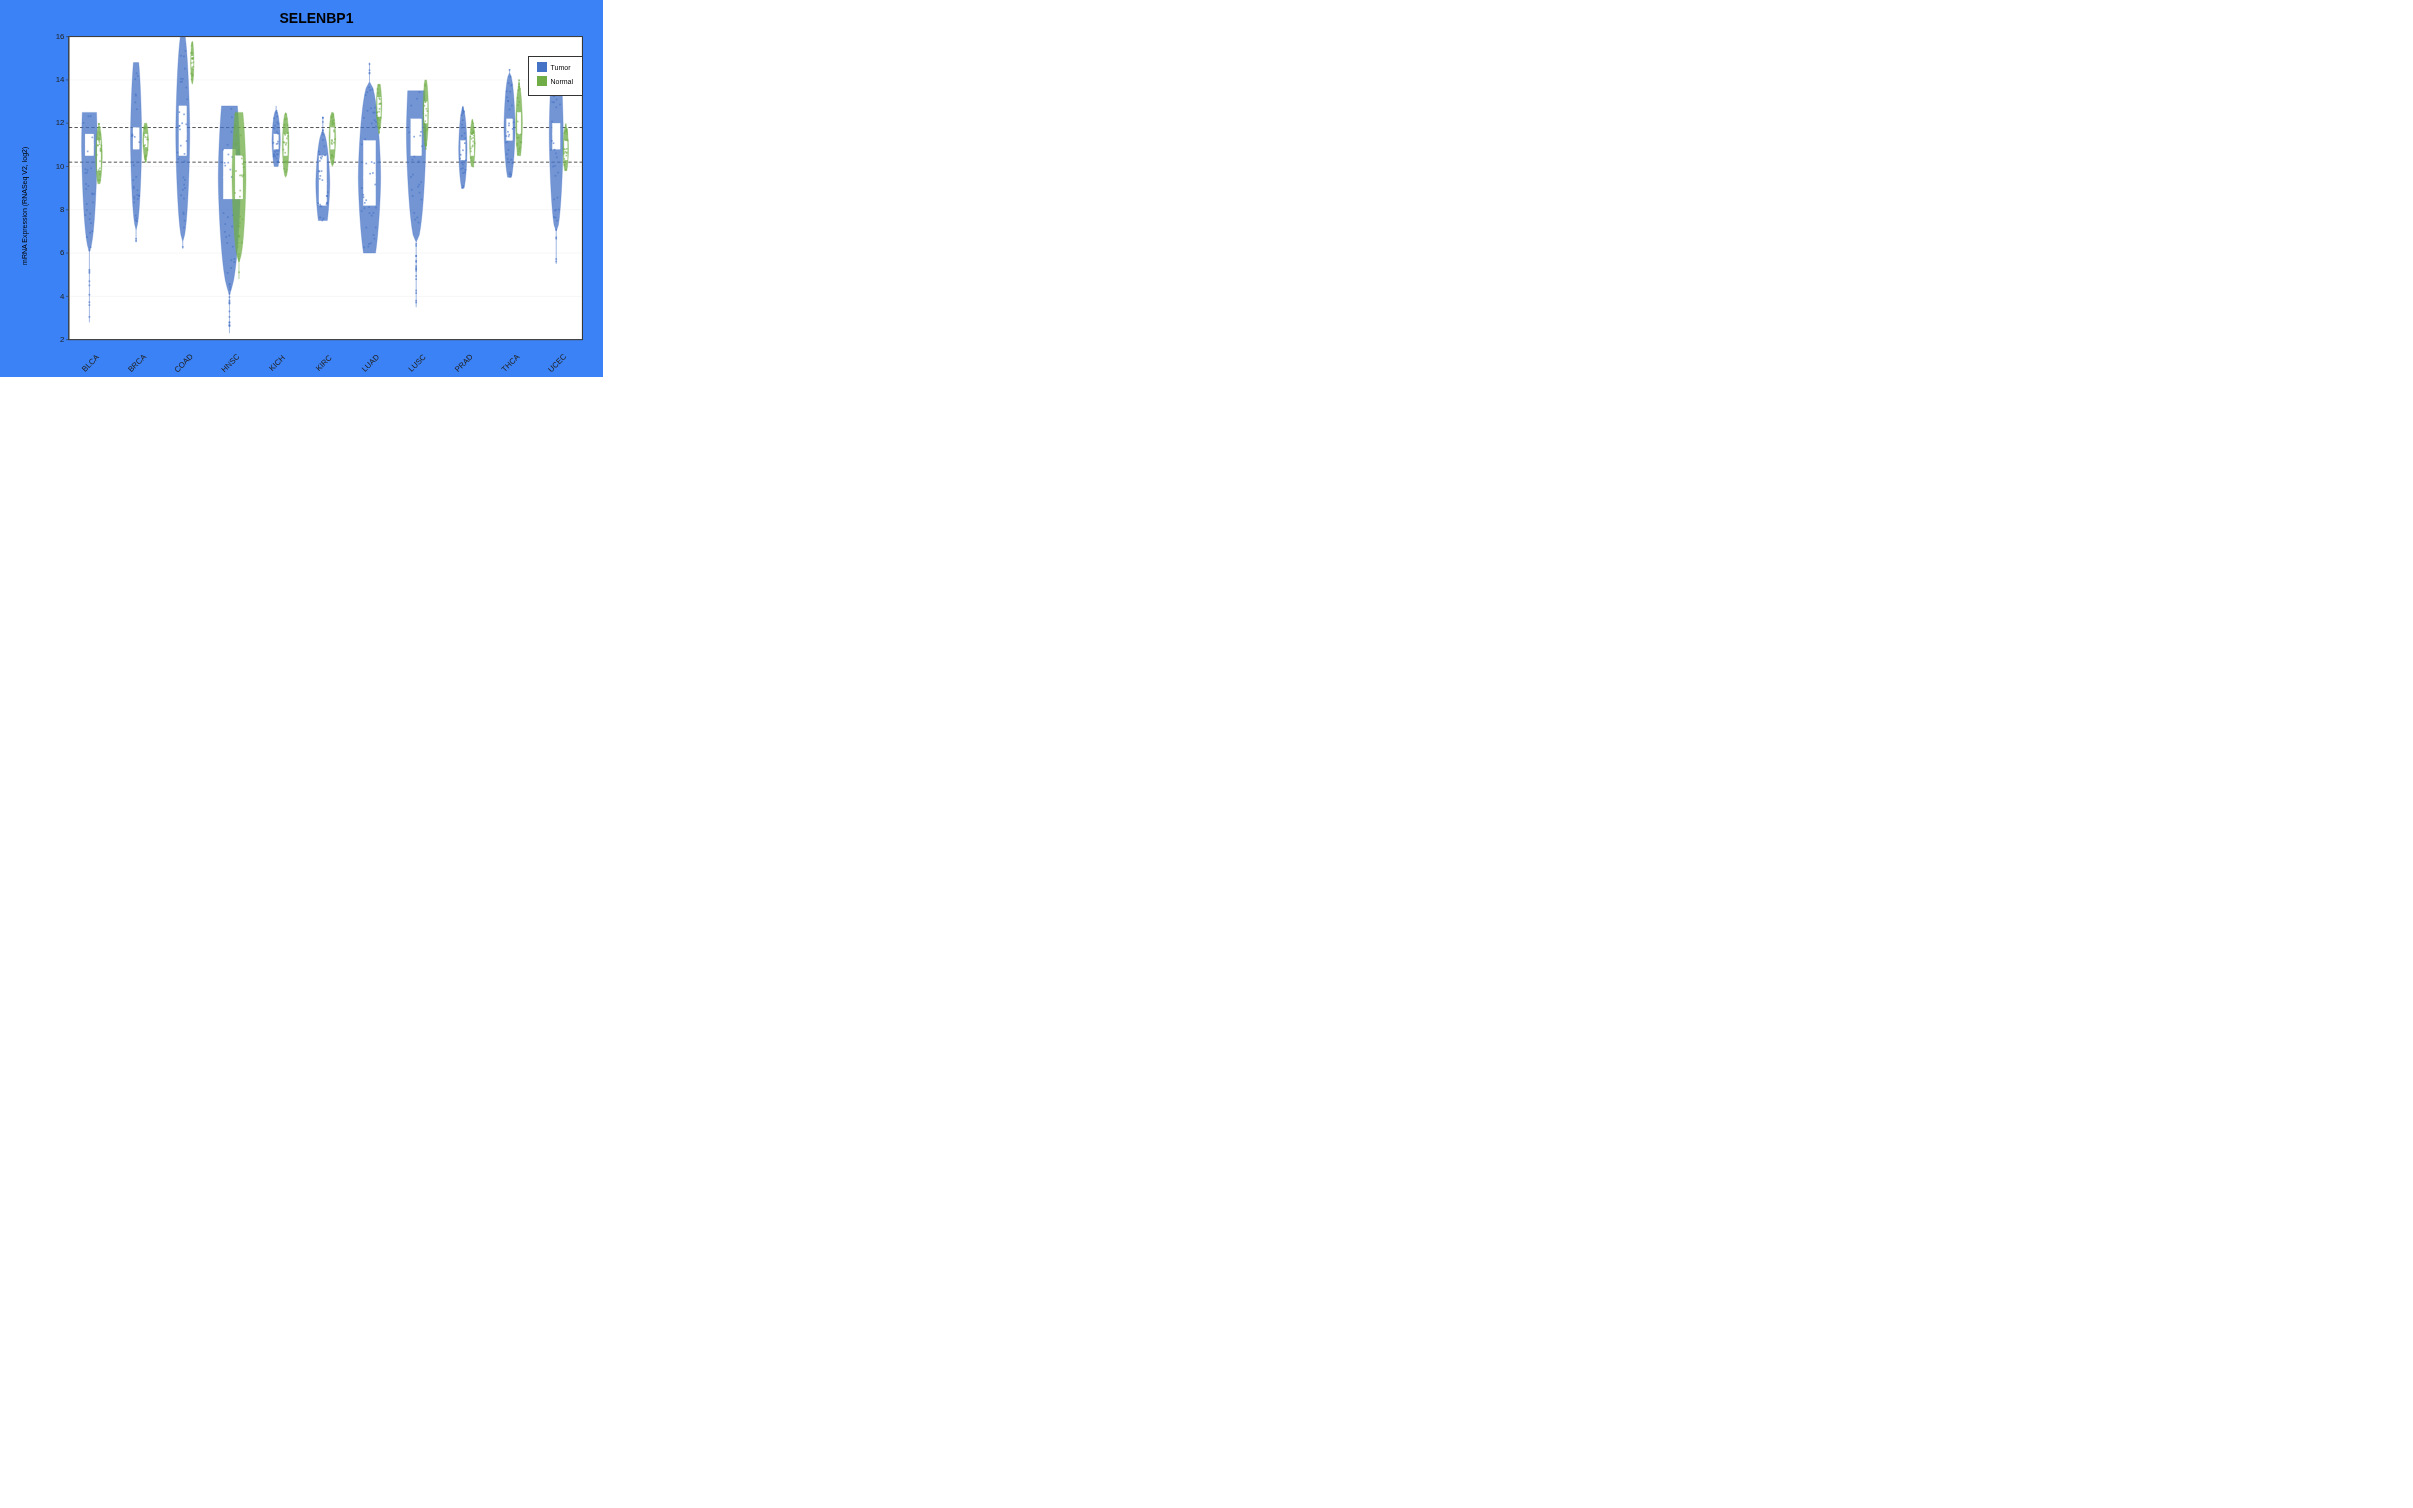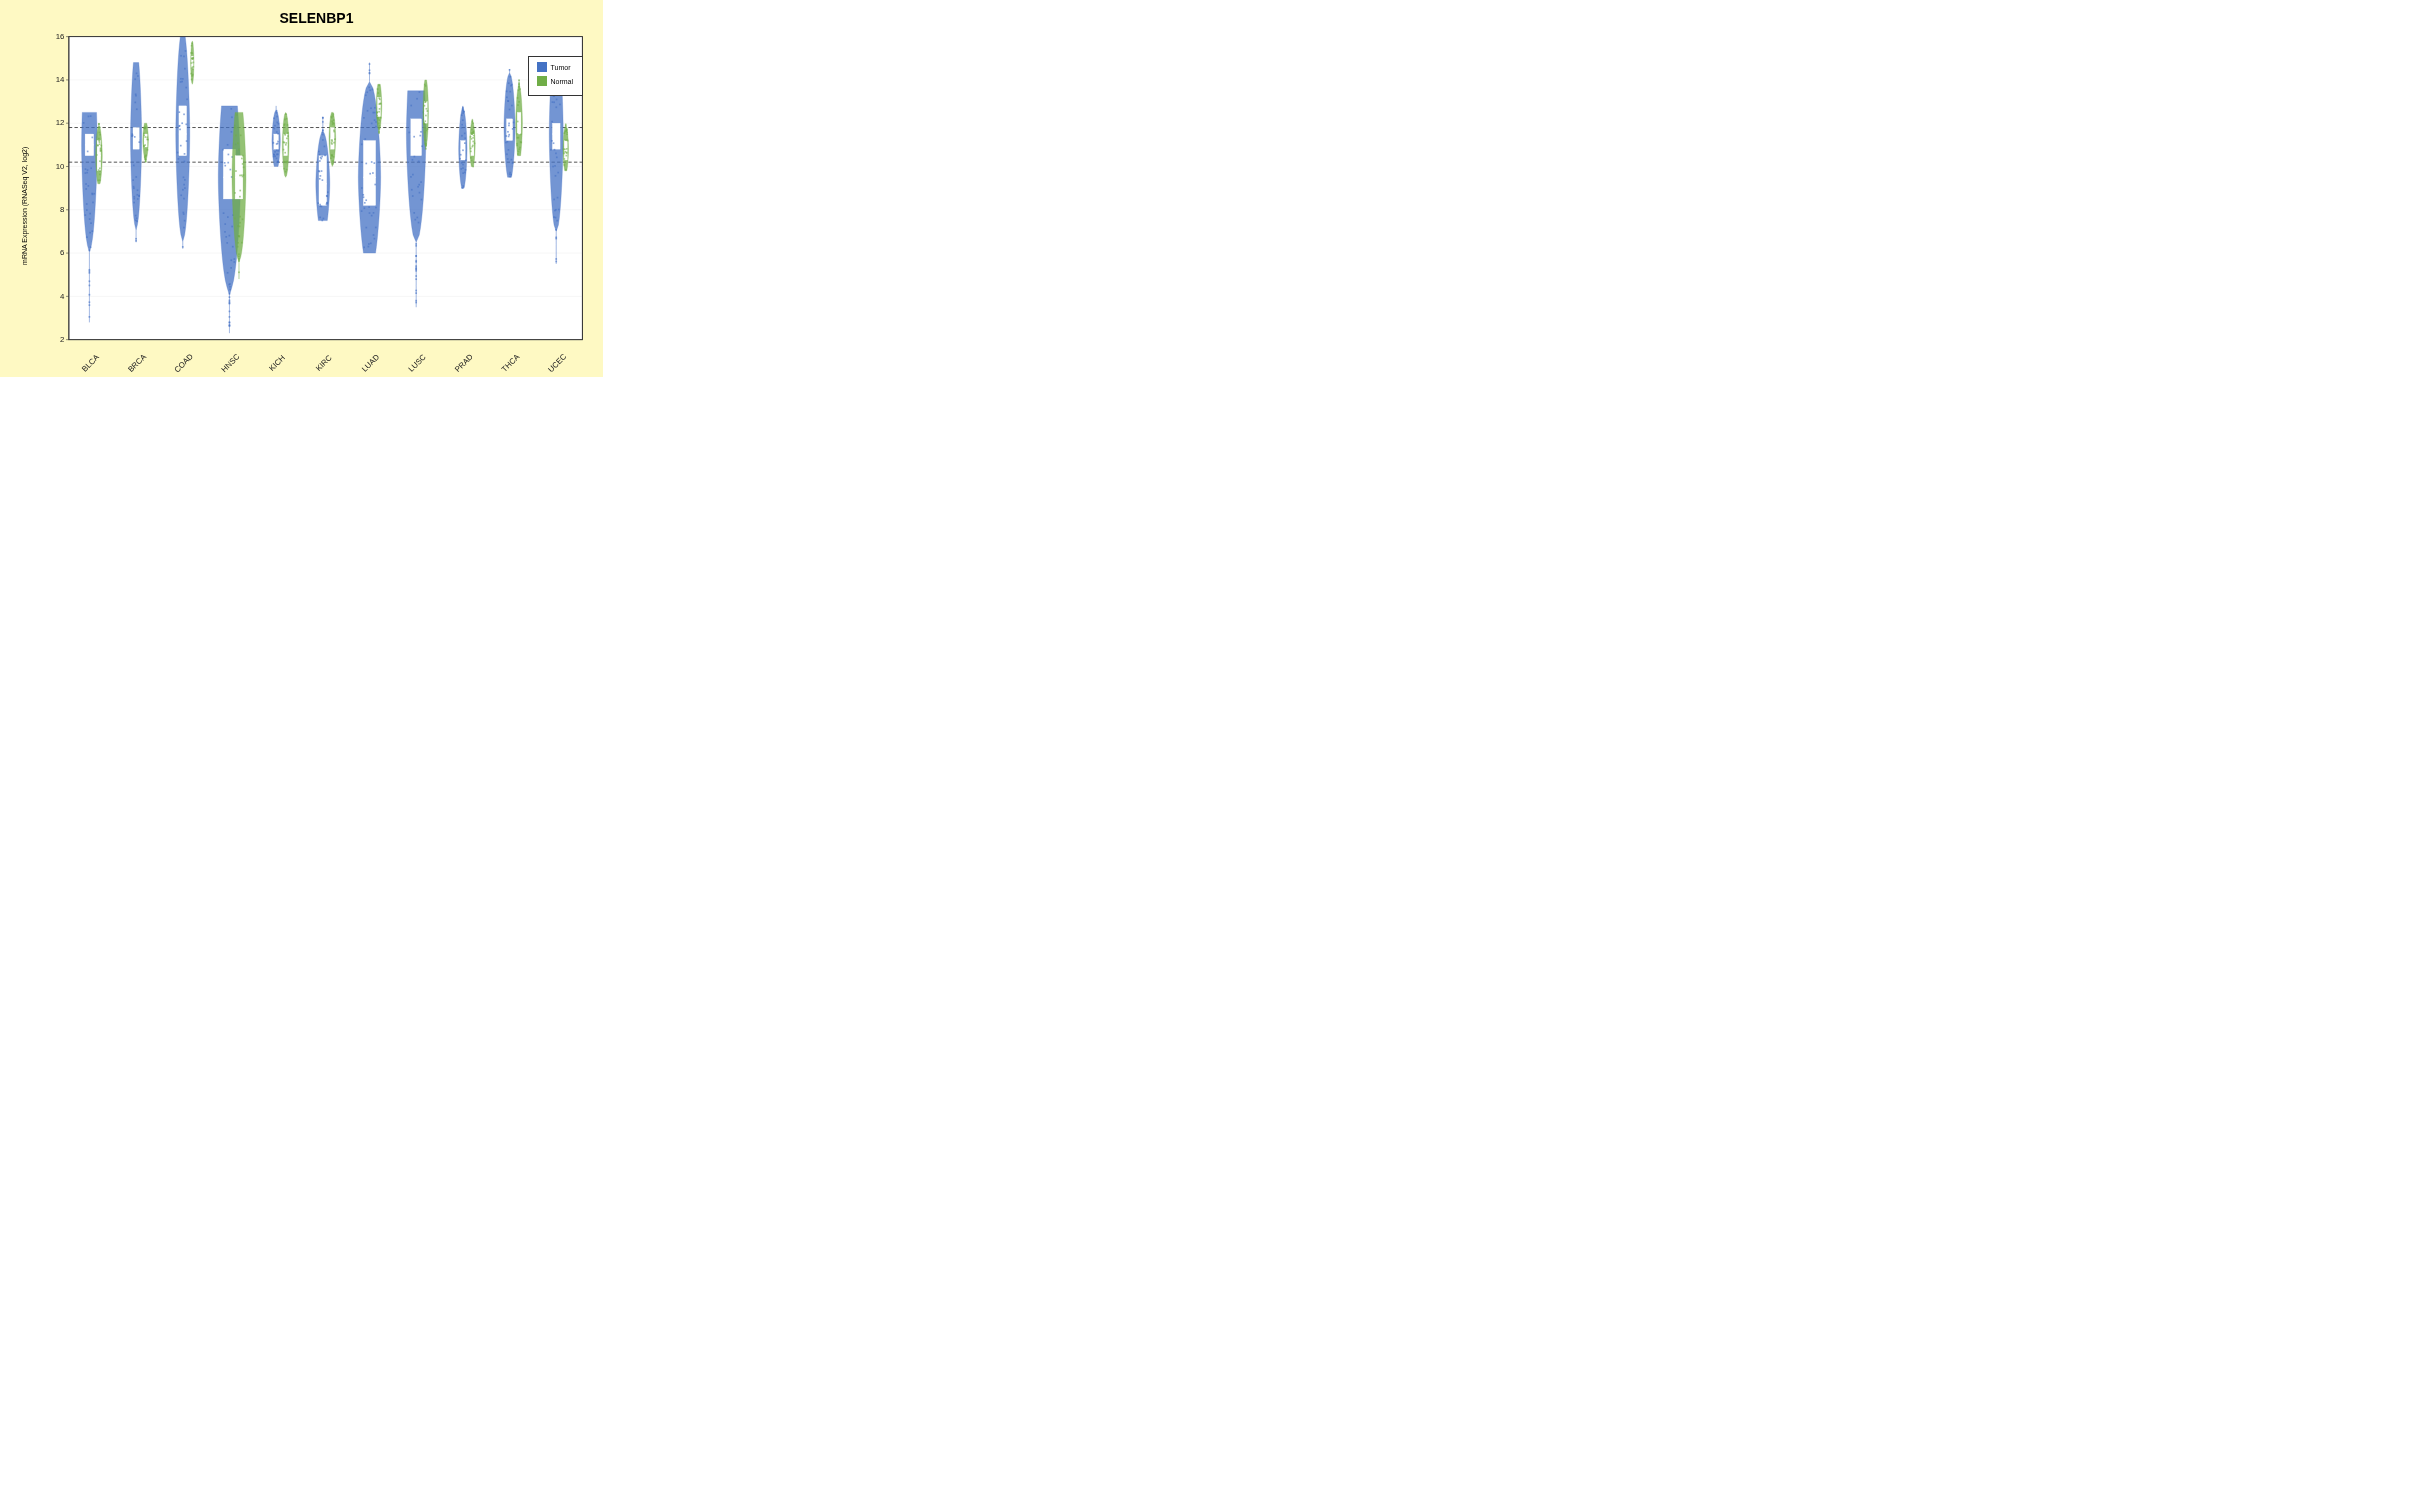--- a/index.html
+++ b/index.html
@@ -7,21 +7,21 @@
       background: #ffffff;
       font-family: Arial, sans-serif;
       width: 603px;
       height: 377px;
       overflow: hidden;
     }
     .chart-container {
       position: relative;
       width: 603px;
       height: 377px;
-      background: #fef9c3;
+      background: #3b82f6;
       padding: 10px 10px 5px 10px;
     }
     .chart-title {
       text-align: center;
       font-size: 14px;
       font-weight: bold;
       margin-bottom: 5px;
       margin-left: 30px;
     }
     .chart-area {

